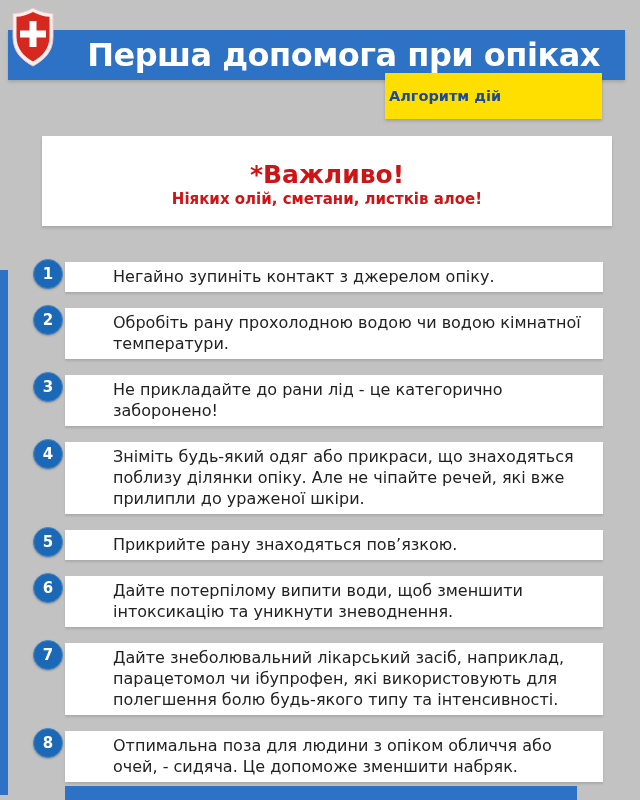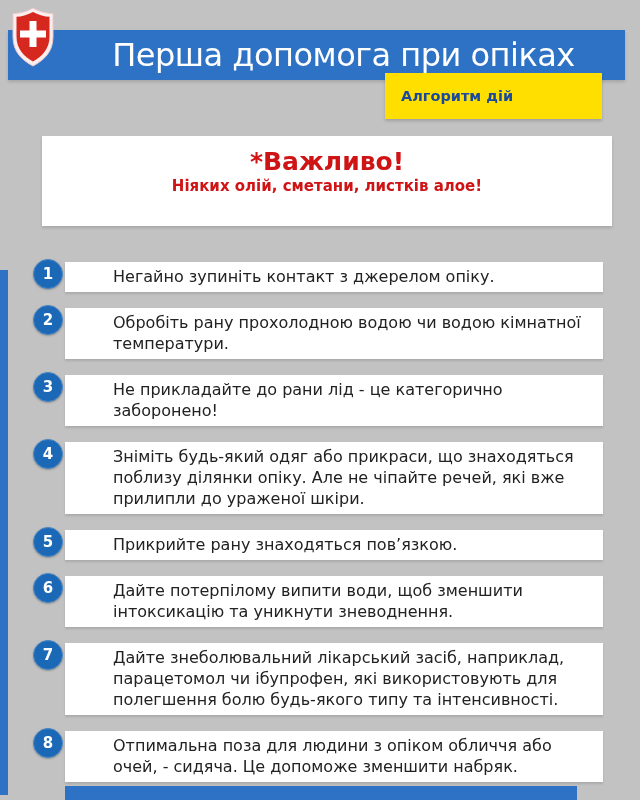--- a/index.html
+++ b/index.html
@@ -13,44 +13,44 @@
   .stage{position:absolute;inset:0;width:640px;height:800px;}
 
   
   .header-bar{
     position:absolute;left:8px;top:30px;width:617px;height:50px;
     background:#2e72c6;
     box-shadow:0 2px 3px rgba(0,0,0,0.15);
     display:flex;align-items:center;justify-content:center;
   }
   .header-title{
-    color:#ffffff;font-size:32px;font-weight:normal;letter-spacing:-0.5px;
+    color:#ffffff;font-size:32px;font-weight:bold;letter-spacing:-0.5px;
     padding-left:54px; 
     white-space:nowrap;
   }
   .shield{position:absolute;left:12px;top:7px;width:42px;height:60px;z-index:3;}
 
   .badge{
     position:absolute;left:385px;top:73px;width:217px;height:46px;
     background:#ffdf00;z-index:2;
     display:flex;flex-direction:column;justify-content:center;
-    padding-left:16px;box-sizing:border-box;
+    padding-left:4px;box-sizing:border-box;
     box-shadow:0 2px 3px rgba(0,0,0,0.18);
   }
   .badge div{
     color:#19489d;font-weight:bold;font-size:14.5px;line-height:19px;
     white-space:nowrap;
   }
 
   
   .warning{
     position:absolute;left:42px;top:136px;width:570px;height:90px;
     background:#ffffff;text-align:center;
     box-shadow:0 2px 3px rgba(0,0,0,0.14);
-    box-sizing:border-box;padding-top:12px;
+    box-sizing:border-box;padding-top:25px;
   }
   .warning-title{color:#cf1416;font-weight:bold;font-size:25px;line-height:28px;}
   .warning-line{color:#cf1416;font-weight:bold;font-size:15px;line-height:21px;}
 
   
   .left-strip{position:absolute;left:0;top:270px;width:8px;height:525px;background:#2e72c6;}
   .bottom-bar{position:absolute;left:65px;top:786px;width:512px;height:14px;background:#2e72c6;}
 
   
   .steps{position:absolute;left:65px;top:262px;width:538px;}

